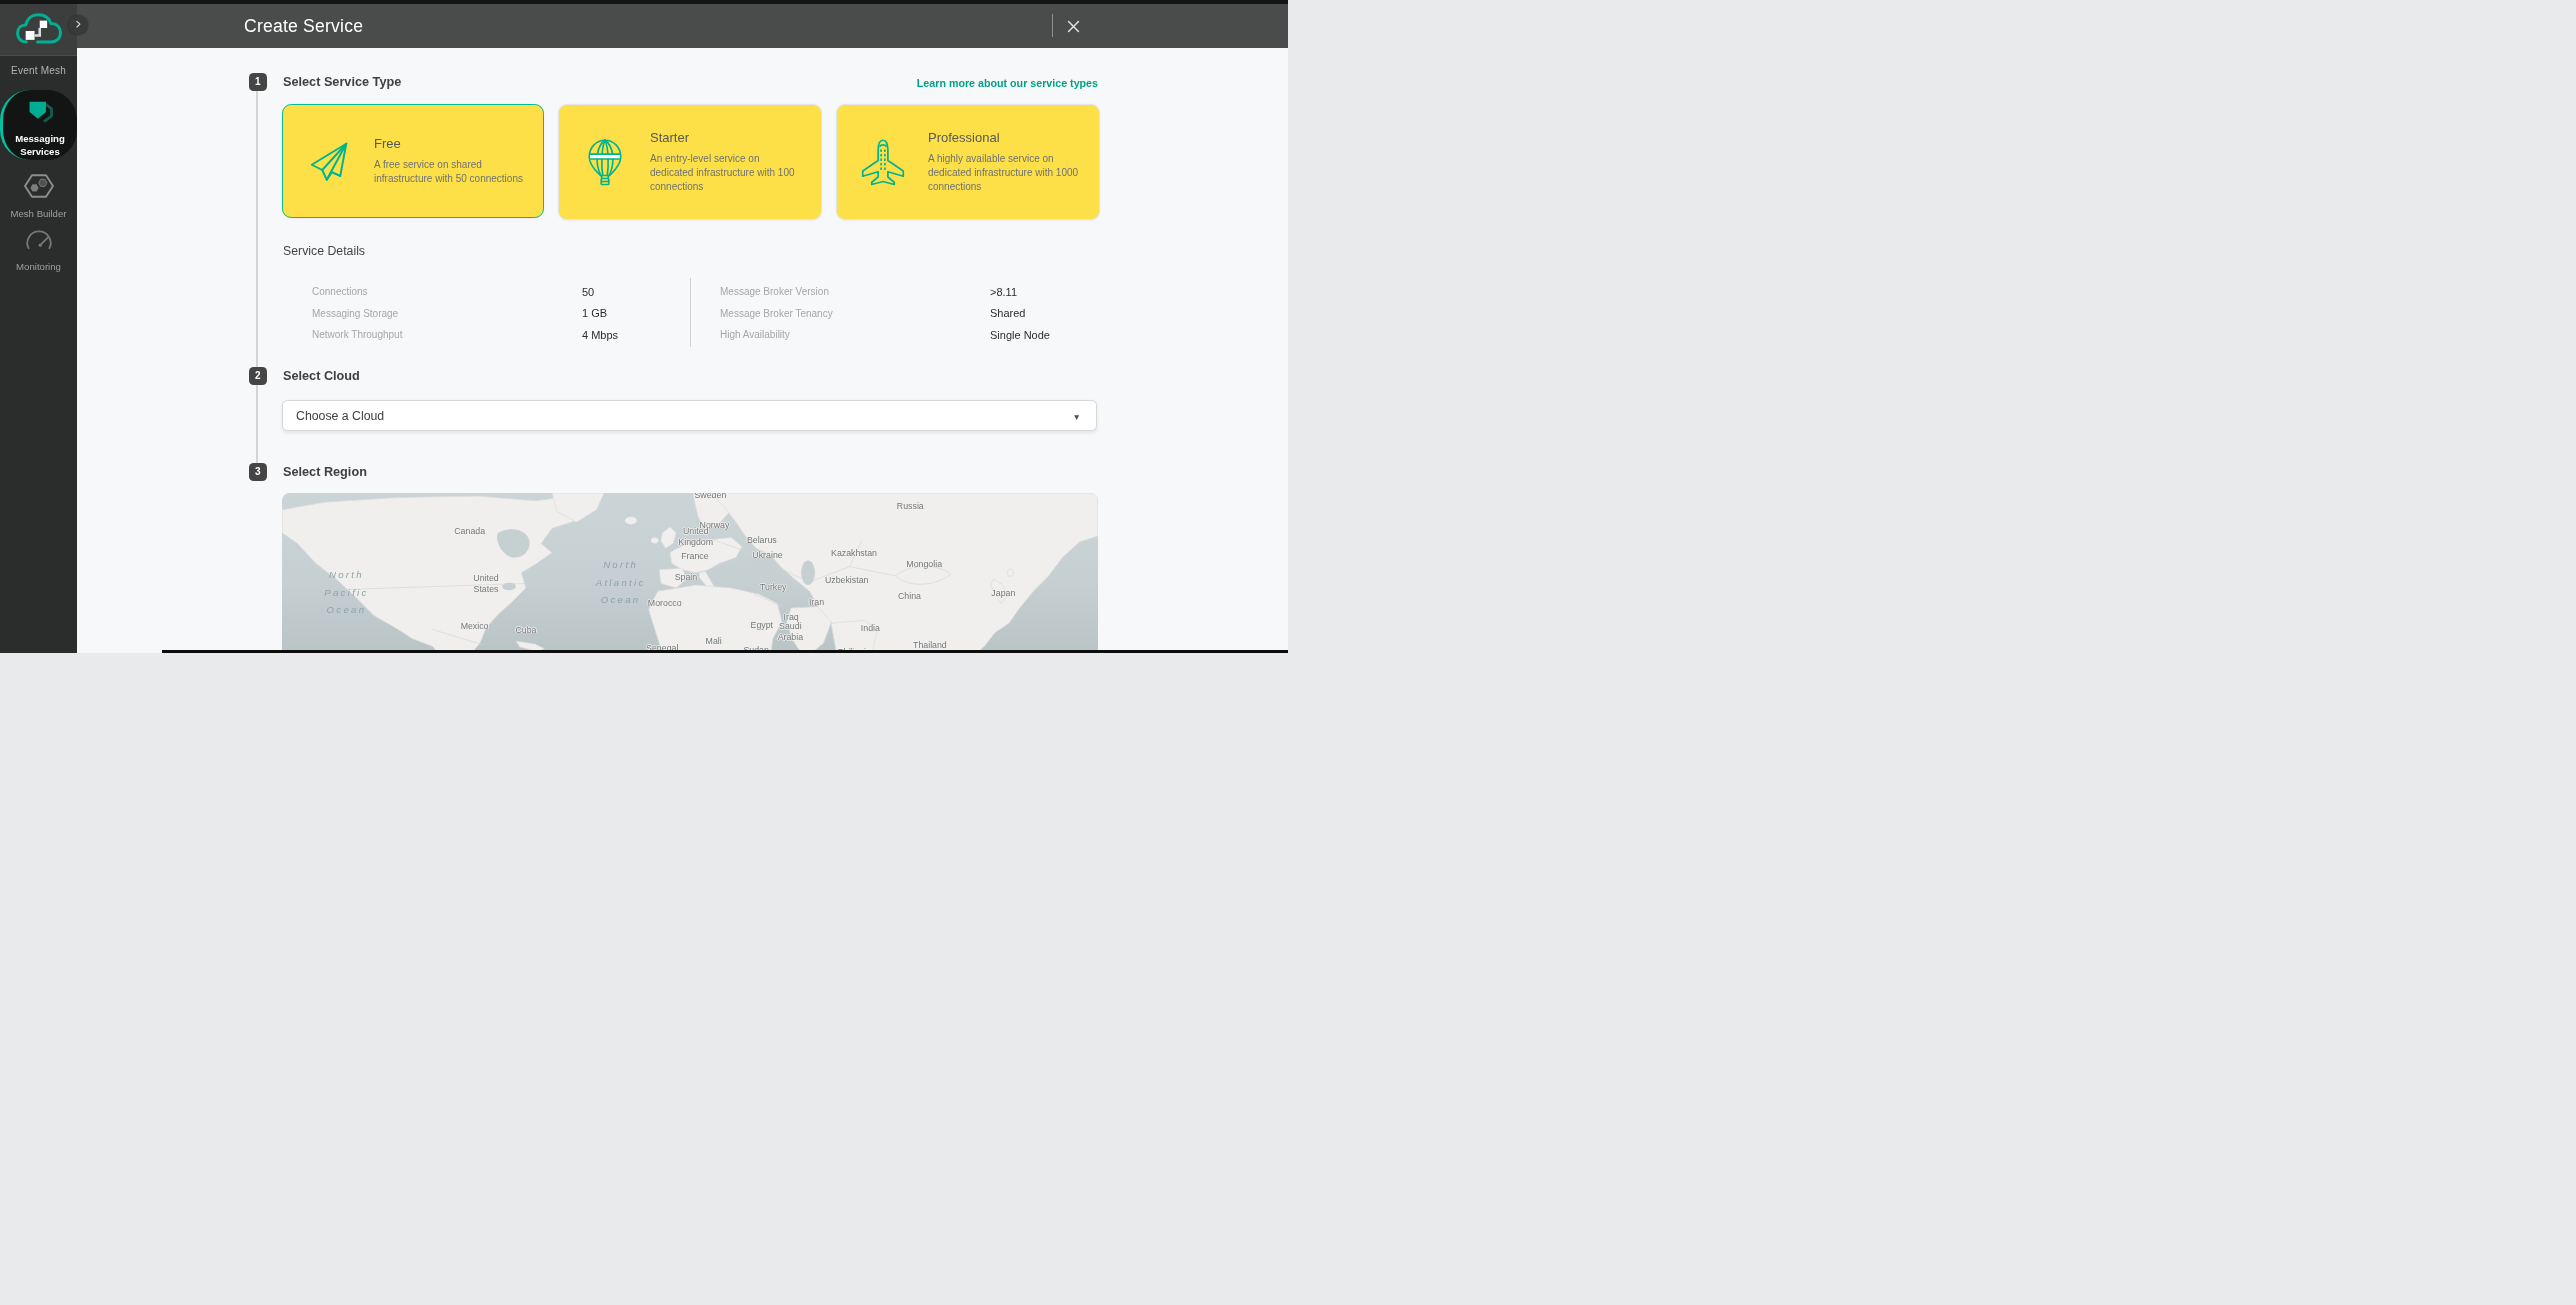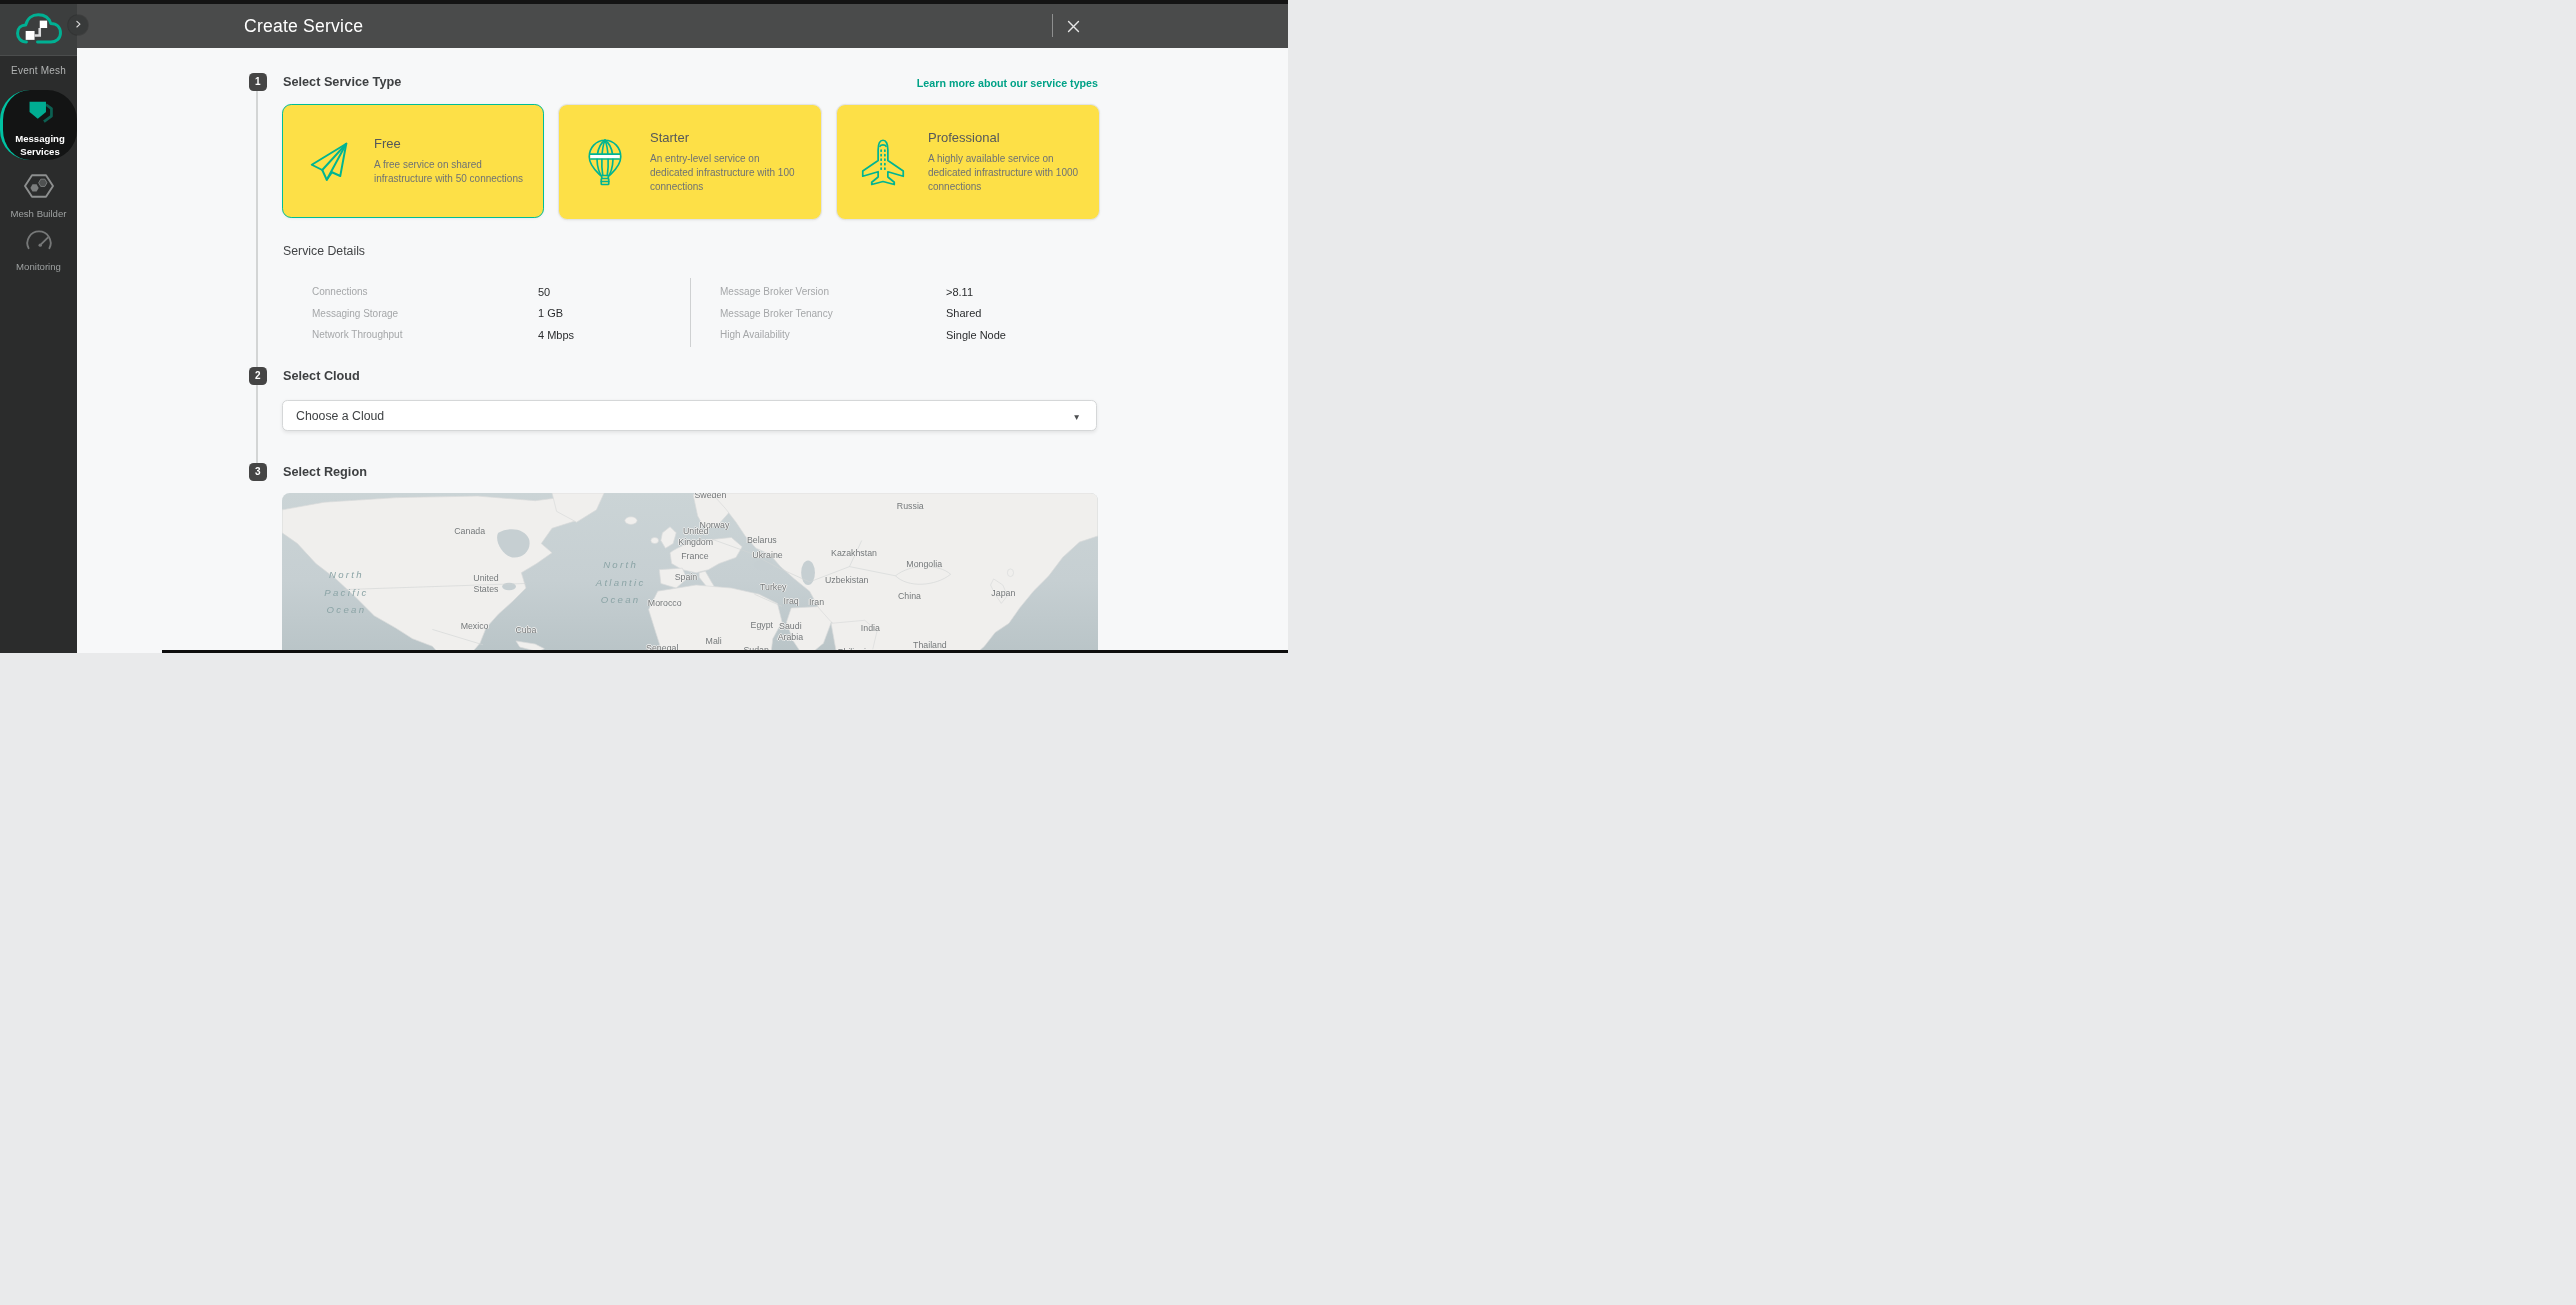--- a/index.html
+++ b/index.html
@@ -43,21 +43,21 @@
   .card{width:262px;height:114px;background:#fde047;border:0.8px solid #e2e4e5;border-radius:9.2px;box-shadow:0 0.8px 2.3px rgba(0,0,0,.05);display:flex;align-items:center;cursor:pointer;}
   .card.selected{border:1.5px solid #00bd97;width:260px;height:112px;}
   .card-icon{width:91px;display:flex;align-items:center;justify-content:center;flex-shrink:0;}
   .card-icon svg{width:48px;height:48px;}
   .card-title{font-size:13px;color:#55585a;margin-bottom:7px;}
   .card-desc{font-size:10px;color:#6e7274;line-height:1.42;max-width:153px;padding-right:6.1px;}
 
   
   .sd-title{left:283px;top:244px;font-size:12.3px;color:#424446;}
   .sd-col{top:281px;}
-  .sd-row{height:21.5px;display:flex;align-items:center;}
+  .sd-row{height:21.5px;display:flex;align-items:center;gap:44px;}
   .sd-label{width:226px;font-size:10px;color:#a5a7a9;}
   .sd-value{font-size:11px;color:#2b2d2f;}
   .sd-divider{left:690px;top:278px;width:0.8px;height:69px;background:#cfd1d2;}
 
   
   .dropdown{left:282px;top:400px;width:815px;height:31px;background:#fff;border:0.8px solid #d5d7d8;border-radius:5.4px;box-shadow:0 1.5px 3.8px rgba(0,0,0,.08);display:flex;align-items:center;padding-left:13px;box-sizing:border-box;font-size:12.3px;color:#3f4244;cursor:pointer;}
   .dd-caret{position:absolute;right:15.3px;top:10.7px;font-size:8.4px;color:#4d4f51;}
 
   
   .map{left:282px;top:493px;width:816px;height:160px;border-radius:7.7px 7.7px 0 0;overflow:hidden;background:linear-gradient(180deg,#cbd4d6 0%,#c6cfd2 55%,#b9c4c7 100%);cursor:pointer;}
@@ -332,21 +332,21 @@
         <span class="country-label" style="left: 50.7%; top: 44px; max-width: 40px;">United Kingdom</span>
         <span class="country-label" style="left: 58.8%; top: 47px;">Belarus</span>
         <span class="country-label" style="left: 50.6%; top: 63px;">France</span>
         <span class="country-label" style="left: 59.5%; top: 62px;">Ukraine</span>
         <span class="country-label" style="left: 70.1%; top: 60px;">Kazakhstan</span>
         <span class="country-label" style="left: 78.7%; top: 71px;">Mongolia</span>
         <span class="country-label" style="left: 49.5%; top: 84px;">Spain</span>
         <span class="country-label" style="left: 60.2%; top: 94px;">Turkey</span>
         <span class="country-label" style="left: 69.2%; top: 87px;">Uzbekistan</span>
         <span class="country-label" style="left: 46.9%; top: 110px;">Morocco</span>
-        <span class="country-label" style="left: 62.4%; top: 108px;">Iraq</span>
+        <span class="country-label" style="left: 62.4%; top: 124px;">Iraq</span>
         <span class="country-label" style="left: 65.5%; top: 109px;">Iran</span>
         <span class="country-label" style="left: 58.8%; top: 132px;">Egypt</span>
         <span class="country-label" style="left: 62.3%; top: 139px; max-width: 35px;">Saudi Arabia</span>
         <span class="country-label" style="left: 76.9%; top: 103px;">China</span>
         <span class="country-label" style="left: 72.1%; top: 135px;">India</span>
         <span class="country-label" style="left: 88.4%; top: 100px;">Japan</span>
         <span class="country-label" style="left: 79.4%; top: 152px;">Thailand</span>
         <span class="country-label" style="left: 25%; top: 91px; max-width: 37px;">United States</span>
         <span class="country-label" style="left: 23.6%; top: 133px;">Mexico</span>
         <span class="country-label" style="left: 29.9%; top: 137px;">Cuba</span>

